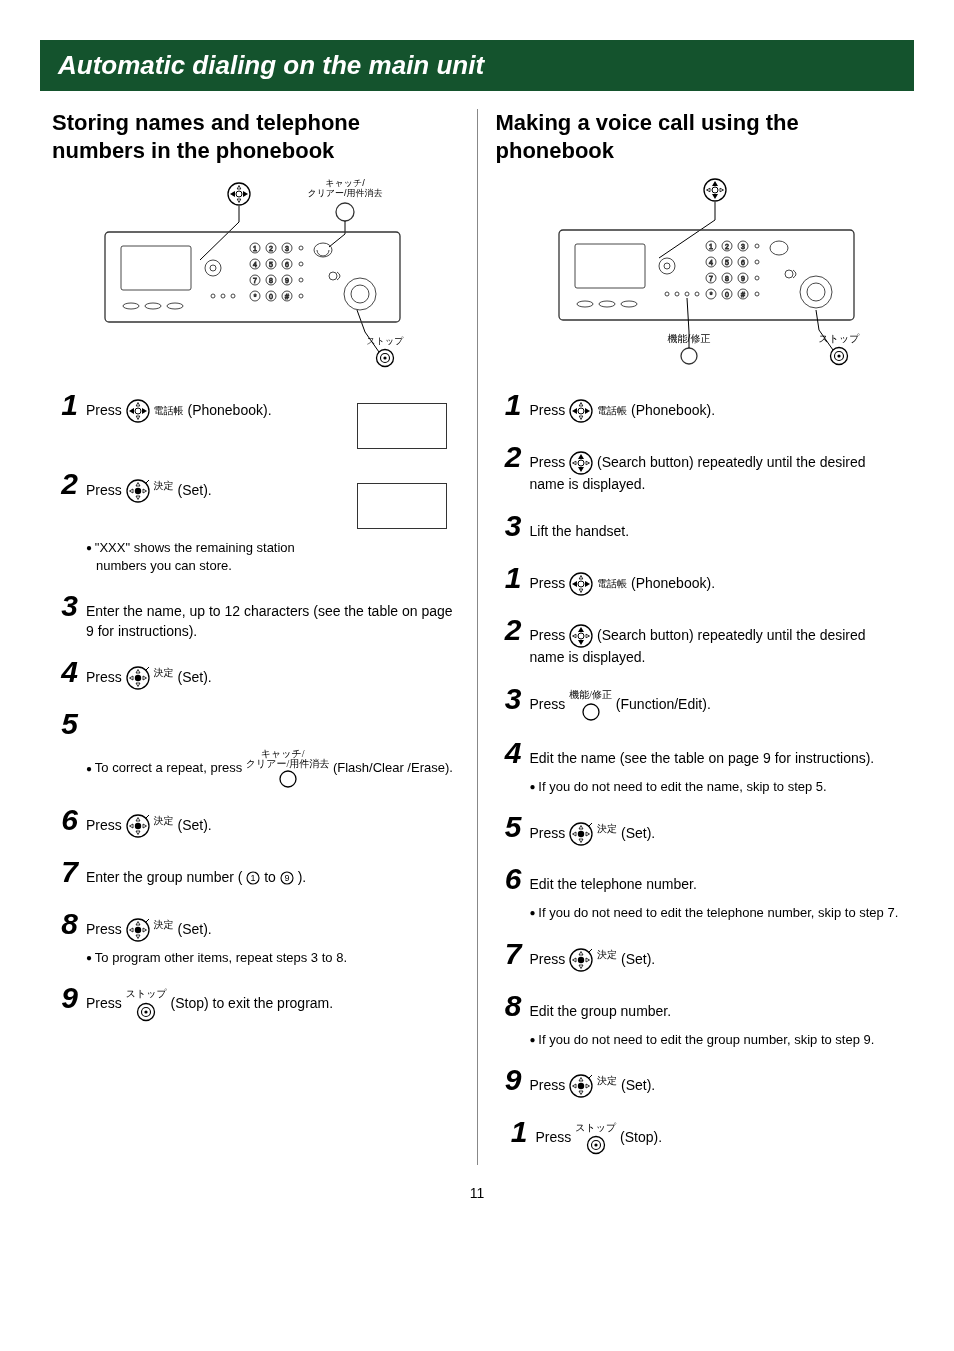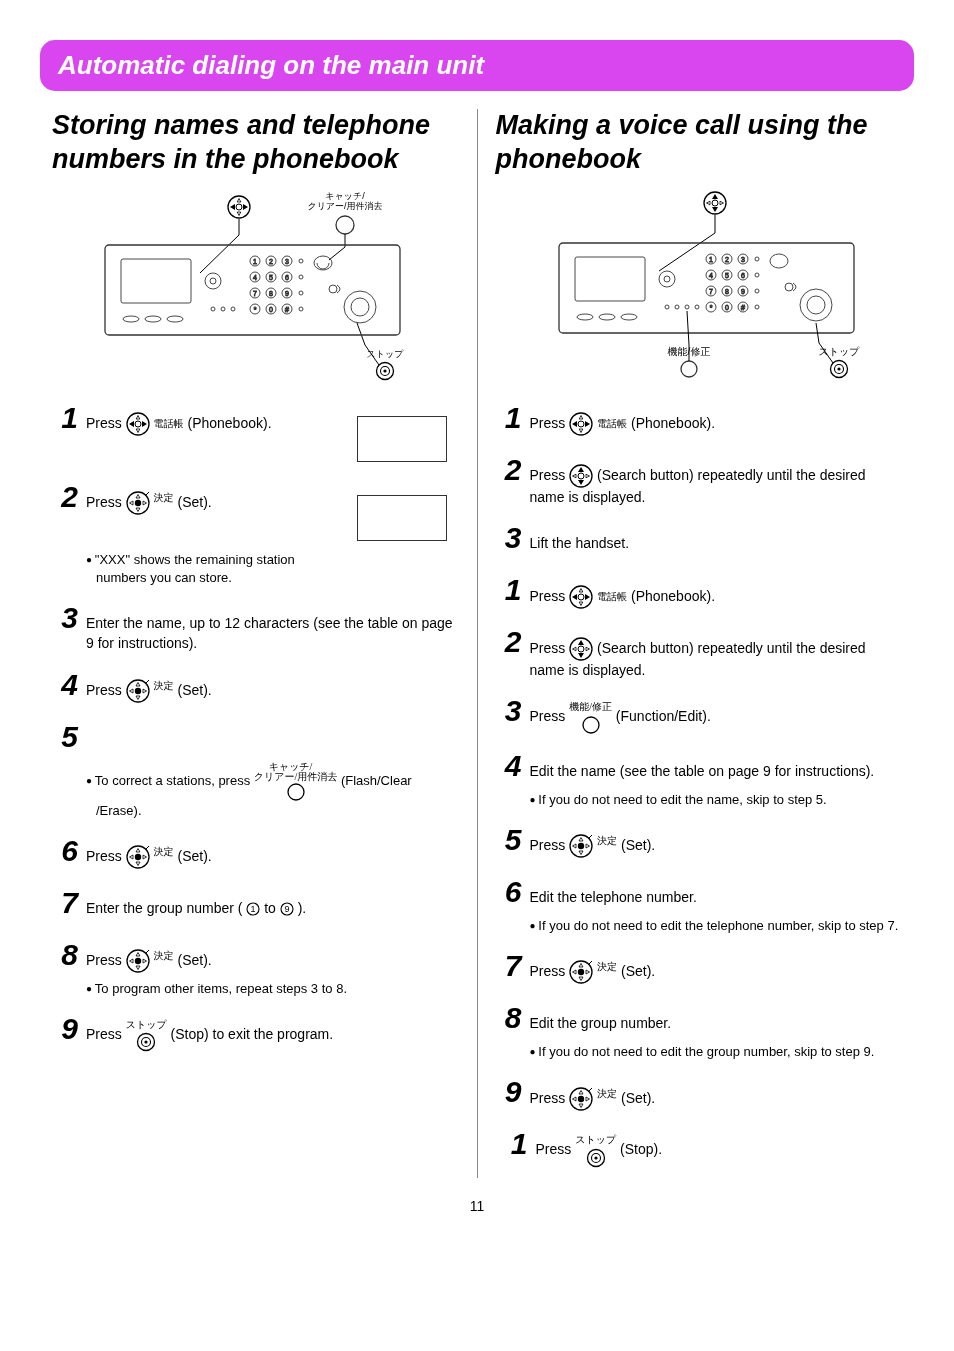--- a/index.html
+++ b/index.html
@@ -1,21 +1,21 @@
 <!DOCTYPE html>
 <html><head>
 <meta charset="utf-8">
 <style>
   * { box-sizing: border-box; margin: 0; padding: 0; }
   body { font-family: Arial, Helvetica, sans-serif; color: #000; background: #fff; width: 954px; padding: 40px 40px 20px 40px; }
-  .title-bar { background: #d946ef; color: #fff; font-size: 26px; font-weight: bold; font-style: italic; padding: 10px 18px; margin-bottom: 18px; border-radius: 15px; }
+  .title-bar { background: #14532d; color: #fff; font-size: 26px; font-weight: bold; font-style: italic; padding: 10px 18px; margin-bottom: 18px; }
   .columns { display: flex; gap: 0; }
   .col { flex: 1; padding: 0 12px; }
   .divider { width: 1px; background: #888; margin: 0 6px; }
-  h2 { font-size: 27px; font-weight: bold; margin-bottom: 8px; line-height: 1.25; font-style: italic; }
+  h2 { font-size: 22px; font-weight: bold; margin-bottom: 8px; line-height: 1.25; }
   .device-diagram { display:block; margin: 4px auto 12px auto; }
   .step { font-size: 14px; line-height: 1.4; margin-bottom: 10px; }
   .step-row { display: flex; align-items: baseline; gap: 6px; }
   .step-num { font-size: 30px; font-weight: bold; font-style: italic; width: 26px; text-align: right; margin-right: 2px; }
   .step-body { flex: 1; padding-top: 10px; }
   .bullets { margin: 6px 0 0 34px; font-size: 13px; }
   .bullets li { list-style: none; text-indent: -10px; padding-left: 10px; margin-bottom: 4px; }
   .bullets li::before { content: "● "; font-size: 10px; vertical-align: 1px; }
   .sub-bullet { margin-left: 34px; font-size: 13px; text-indent: -10px; padding-left: 10px; margin-top: 4px;}
   .sub-bullet::before { content: "● "; font-size: 10px; vertical-align: 1px; }
@@ -218,21 +218,21 @@
           <span> (Set).</span>
         </div>
       </div>
     </div>
 
     <div class="step">
       <div class="step-row">
         <div class="step-num">5</div>
       </div>
       <div class="sub-bullet">
-        <span>To correct a stations, press </span>
+        <span>To correct a repeat, press </span>
         <span style="display:inline-block;text-align:center;vertical-align:middle">
           <span class="ico-label" style="display:block;line-height:1">キャッチ/<br>クリアー/用件消去</span>
           <svg class="icon" width="20" height="20">
               <use href="#round-btn"></use>
             </svg>
         </span>
         <span> (Flash/Clear /Erase).</span>
       </div>
     </div>
 

